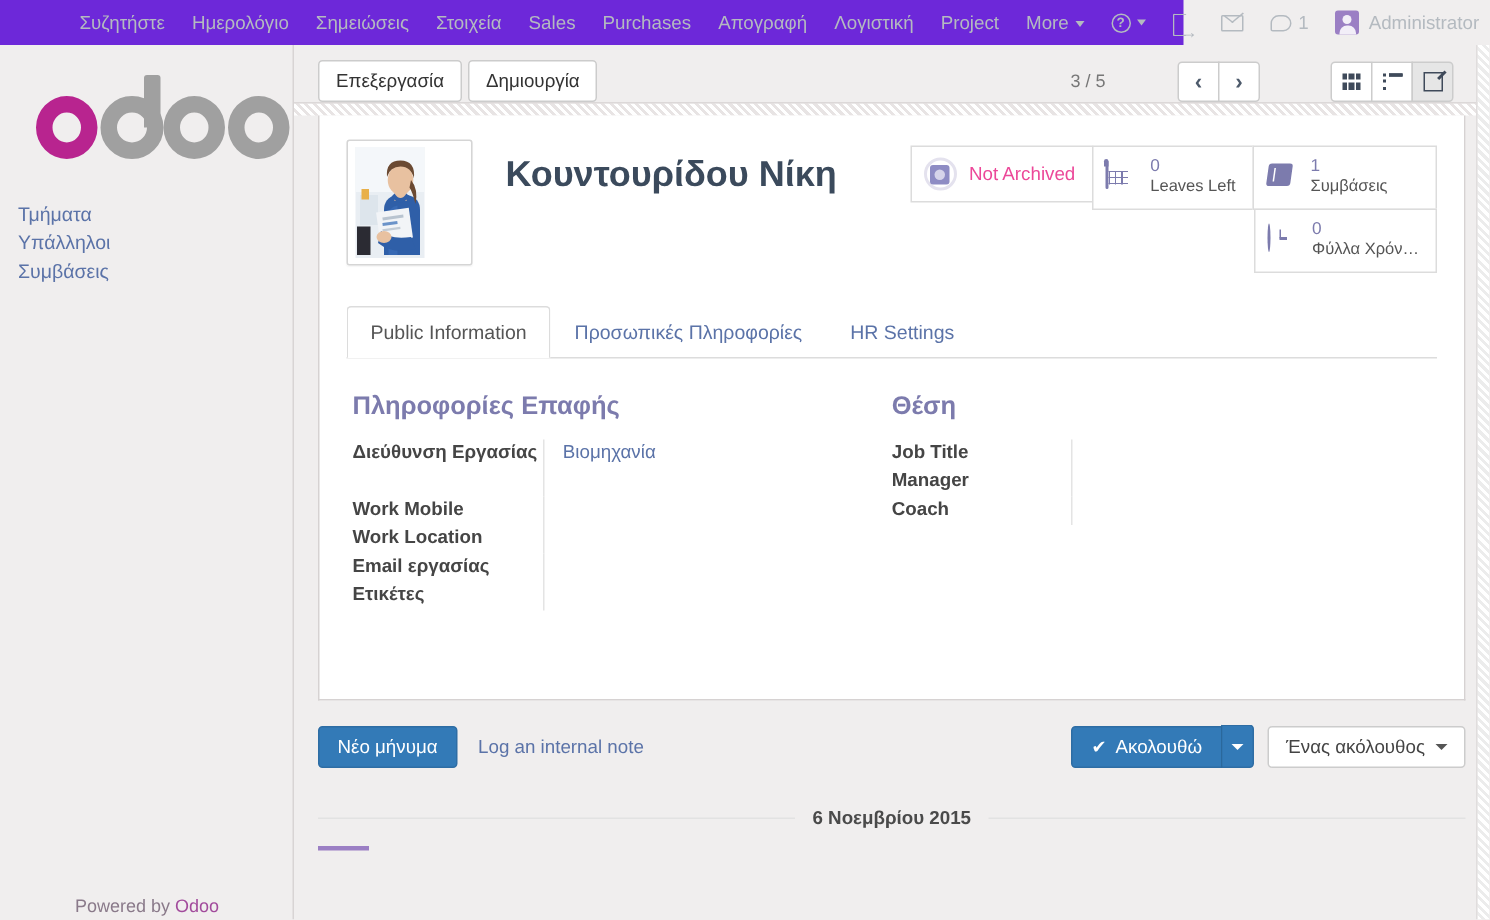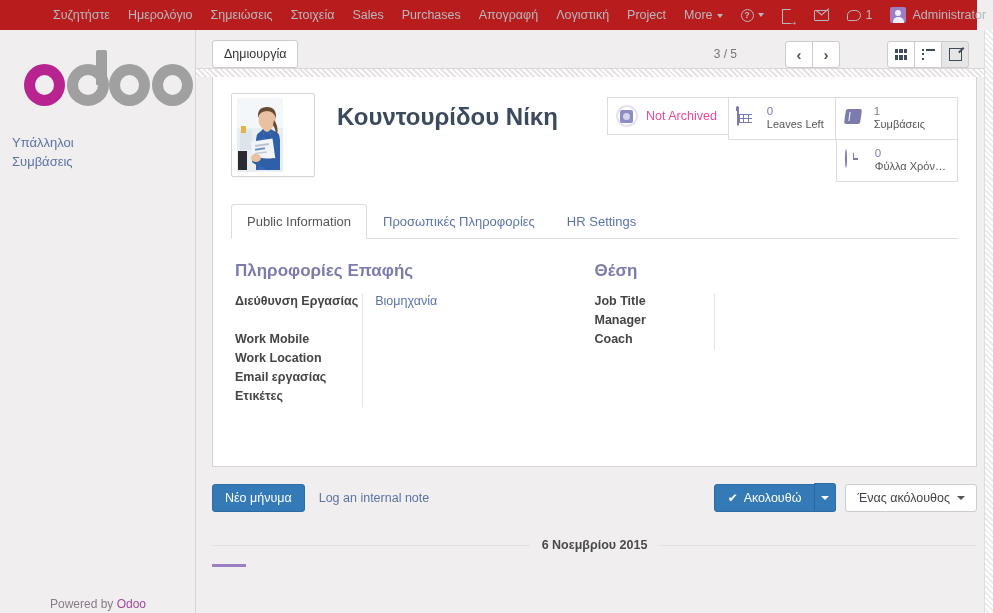--- a/index.html
+++ b/index.html
@@ -6,22 +6,22 @@
   html, body {
     width: 993px; height: 613px;
     overflow: hidden;
     font-family: "Liberation Sans", sans-serif;
     background: #f0eeee;
   }
   body { position: relative; }
 
   
   .navbar {
-    height: 30px; width: 977px;
-    background: #b91c1c;
+    height: 30px; width: 789px;
+    background: #6d28d9;
     display: flex; align-items: flex-end;
     font-size: 12.5px;
     position: relative; z-index: 50;
   }
   .nav-left { display: flex; align-items: center; padding-left: 44px; }
   .nav-item {
     color: #b4bac0; padding: 0 9px; line-height: 30px;
     white-space: nowrap; cursor: pointer;
   }
   .caret-dn {
@@ -461,32 +461,34 @@
   <div class="odoo-logo">
     <span class="o-letter magenta"></span>
     <span class="d-letter">
       <span class="bowl"></span>
         <span class="stem"></span>
     </span>
     <span class="o-letter"></span>
     <span class="o-letter"></span>
   </div>
   <div class="side-links">
+    <span class="side-link">Τμήματα</span>
     <span class="side-link">Υπάλληλοι</span>
     <span class="side-link">Συμβάσεις</span>
   </div>
   <div class="powered">
     <span>Powered by </span><b>Odoo</b>
   </div>
 </div>
 
 <div class="main">
 
   <div class="control-panel">
     <div class="cp-row">
+      <button class="btn">Επεξεργασία</button>
       <button class="btn">Δημιουργία</button>
       <div class="pager-area">
         <span class="pager-count">3 / 5</span>
         <div class="btn-group">
           <div class="sq">
               <span class="chev">‹</span>
             </div>
           <div class="sq">
               <span class="chev">›</span>
             </div>

